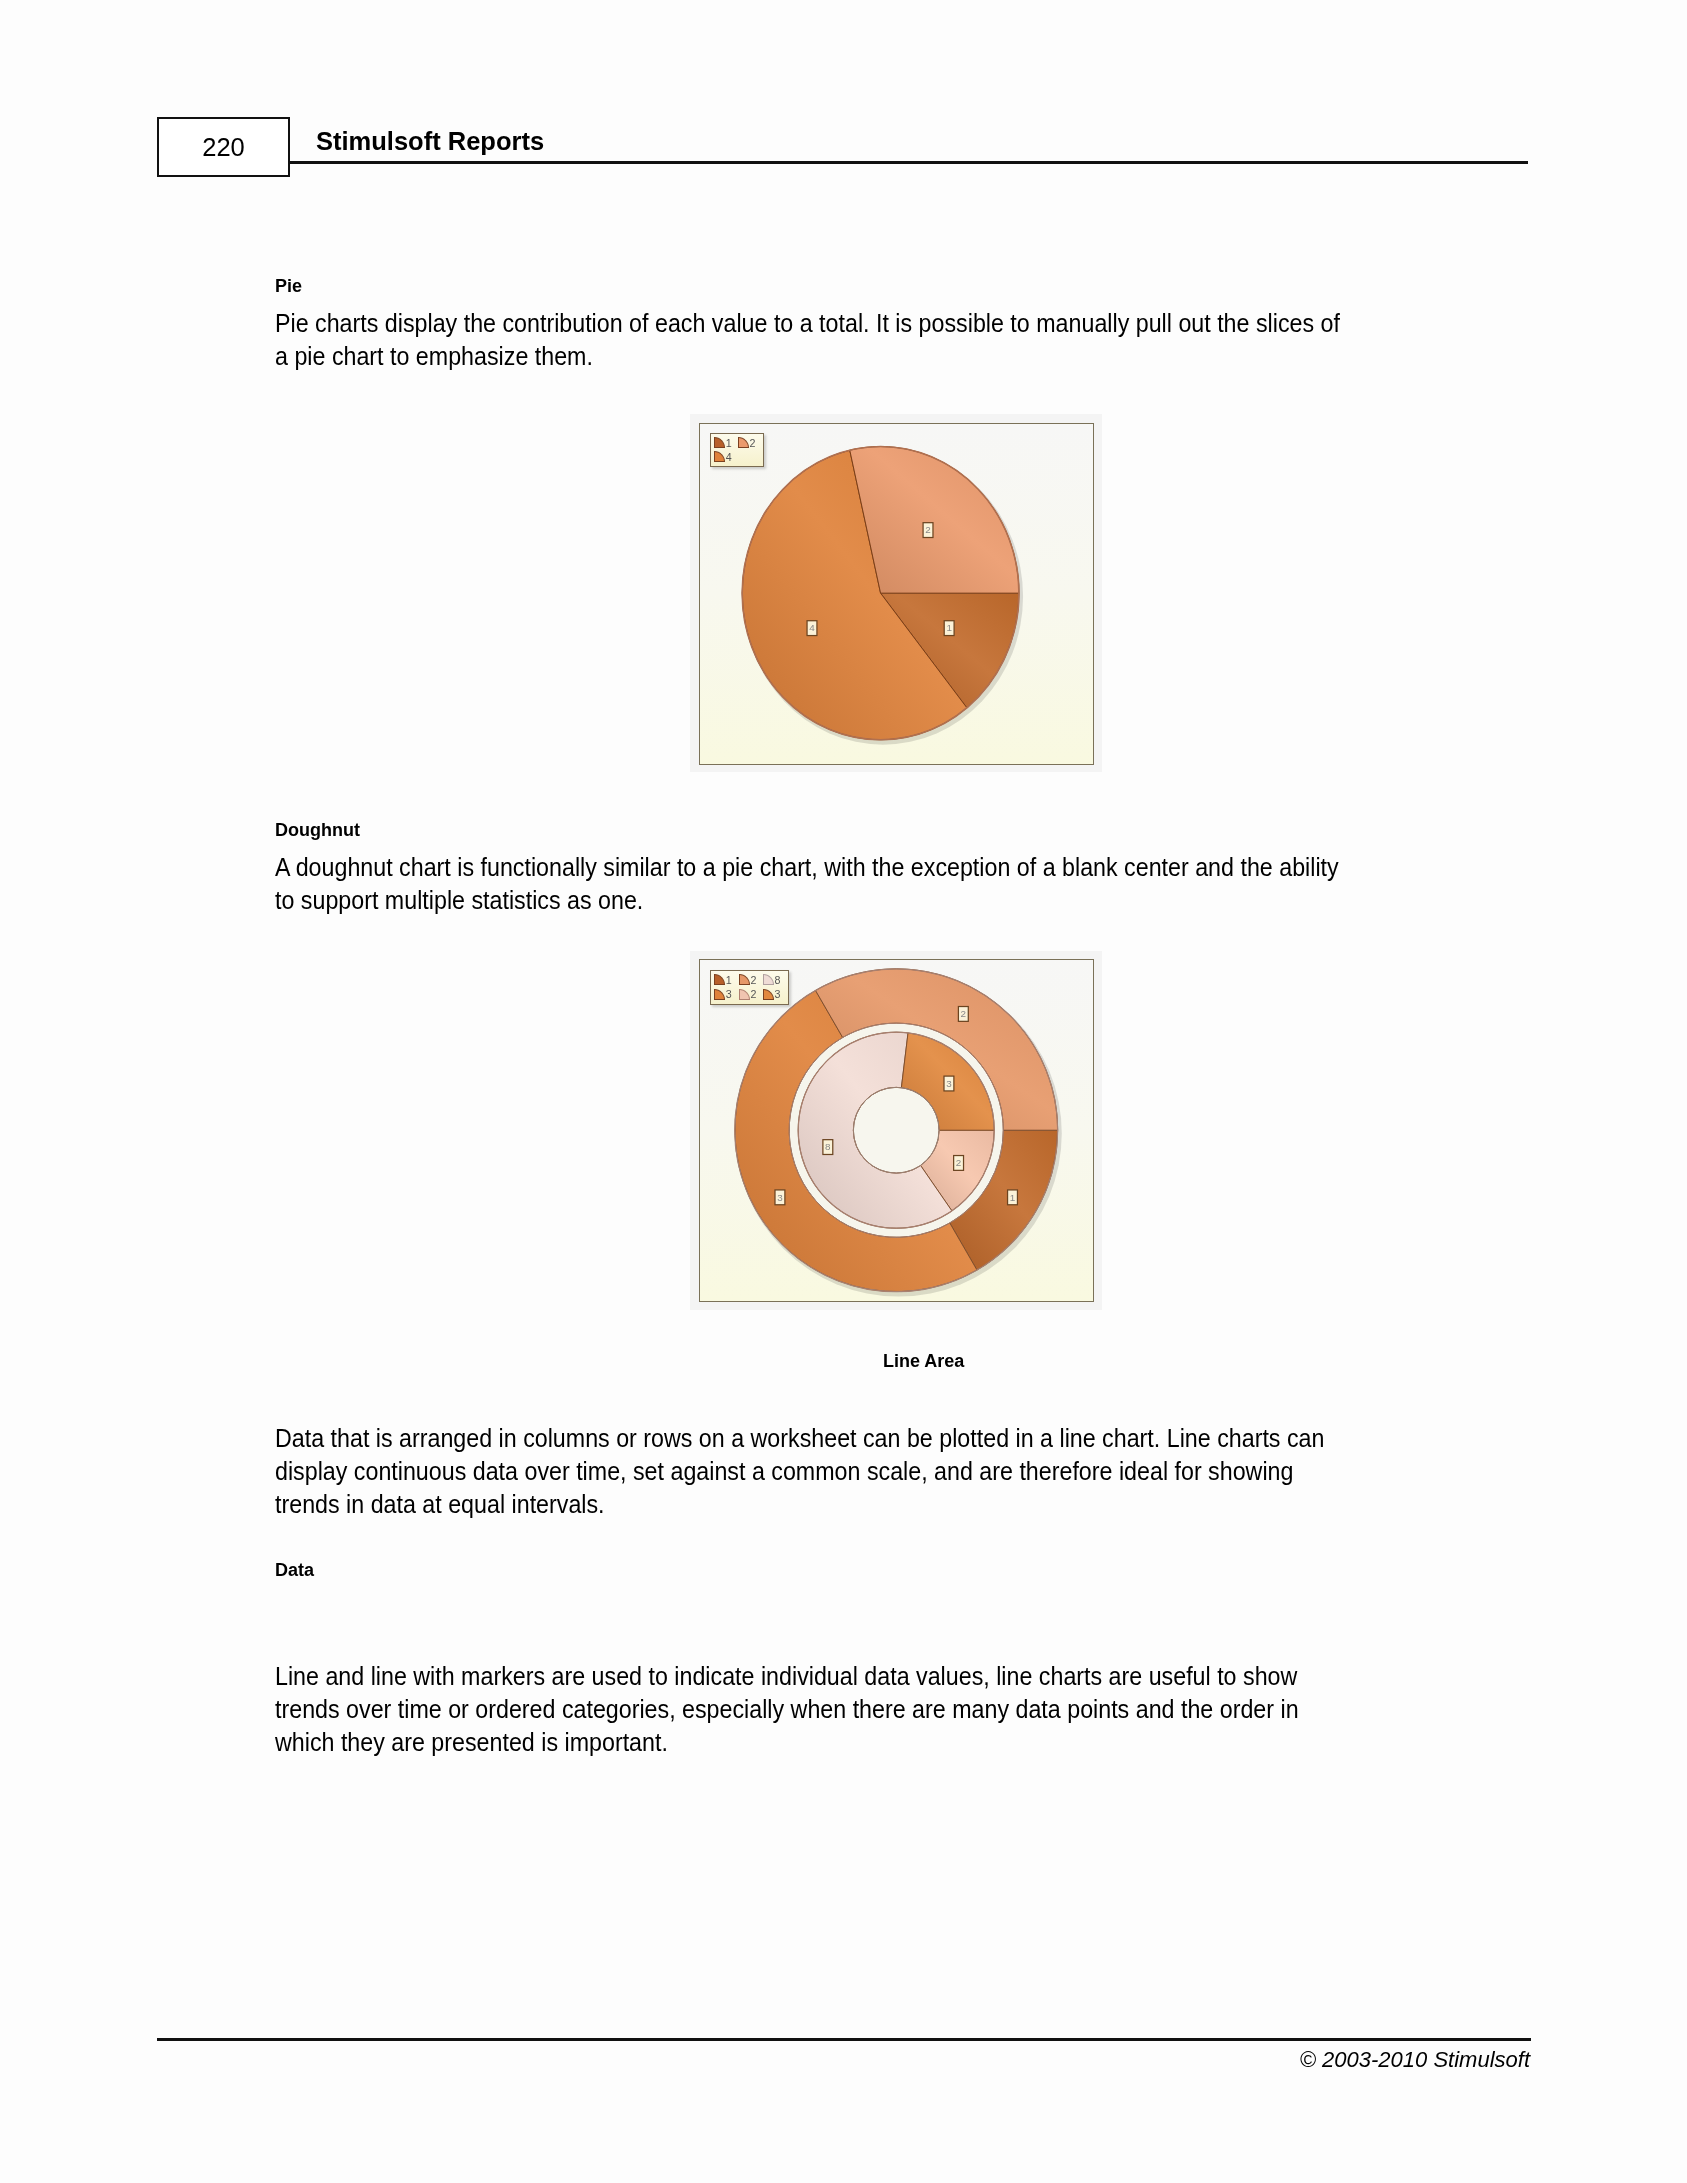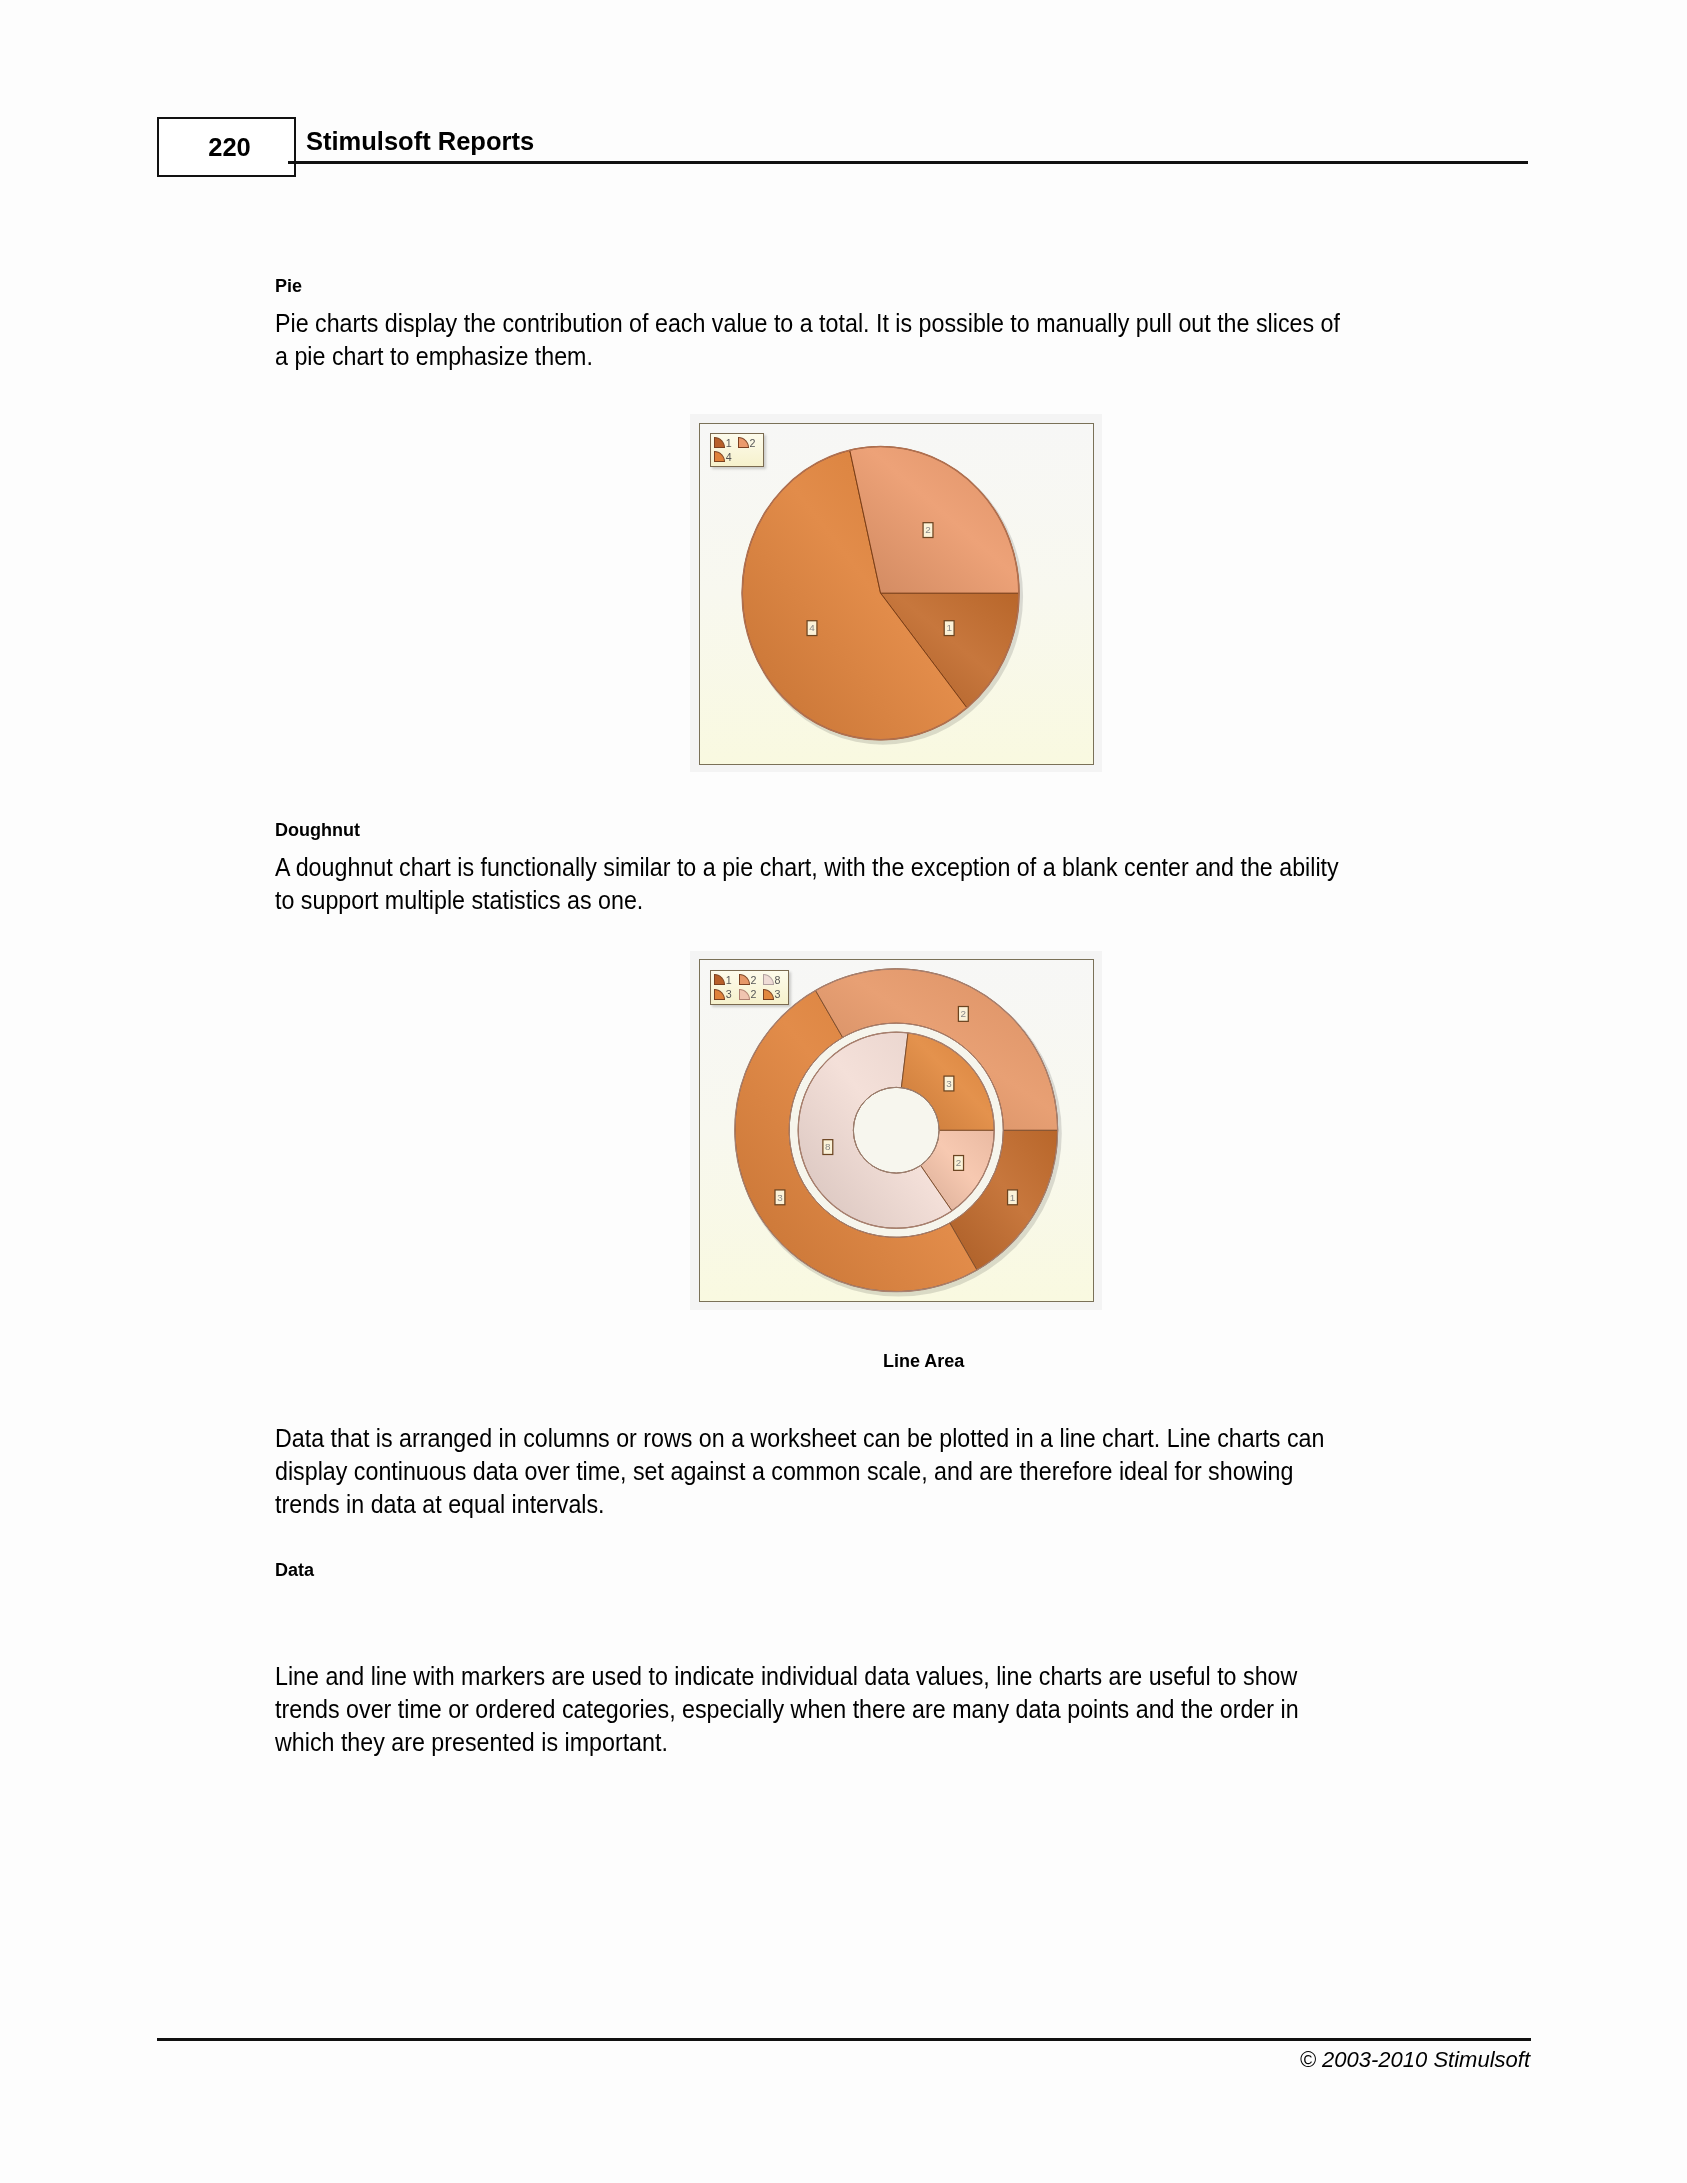--- a/index.html
+++ b/index.html
@@ -1,21 +1,21 @@
 <!DOCTYPE html>
 <html style="font-size:13px"><head>
 <meta charset="utf-8">
 <style>
   html, body { margin:0; padding:0; }
   body { width:1687px; height:2183px; background:#fdfdfd; position:relative; overflow:hidden;
          font-family:"Liberation Sans", sans-serif; color:#000; }
   .abs { position:absolute; }
   .pagebox { left:157px; top:117px; width:129px; height:56px; border:2.5px solid #111; background:#fff;
-             display:flex; align-items:center; justify-content:center; font-weight:bold; font-size:25.5px;padding-left:6px; }
-  .hdr-title { left:306px; top:127px; font-weight:bold; font-size:25.5px; white-space:nowrap; }
+             display:flex; align-items:center; justify-content:center; font-weight:normal; font-size:25.5px; }
+  .hdr-title { left:316px; top:127px; font-weight:bold; font-size:25.5px; white-space:nowrap; }
   .hdr-line { left:288px; top:161px; width:1240px; height:2.5px; background:#111; }
   .heading { font-weight:bold; font-size:18px; white-space:nowrap; }
   .para { left:275px; width:1269px; font-size:25px; line-height:33px; }
   .para span.ln { display:block; white-space:nowrap; transform-origin:left center; }
   .chart-outer { background:#f4f4f4; }
   .chart-frame { border:1.6px solid #7a7158; box-sizing:border-box;
                  background:linear-gradient(to bottom, #f7f7f6 0%, #f8f8ef 50%, #f9f9e0 100%); }
   .legend { border:1.6px solid #7a6a50; background:linear-gradient(#fdfbec,#f6f1cc); box-sizing:border-box;
             box-shadow:1.6px 1.6px 2.5px rgba(0,0,0,0.18); font-size:10.7px; color:#555; }
   .leg-item { position:absolute; display:flex; align-items:center; gap:0.8px; }

